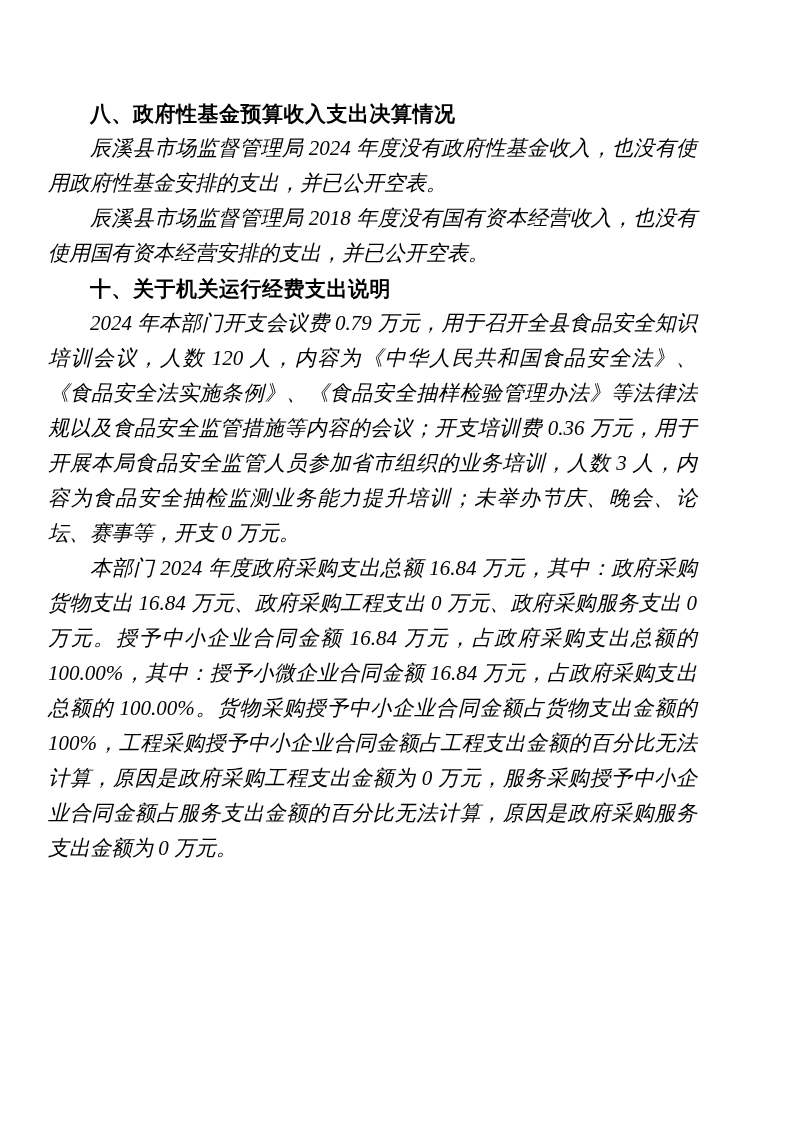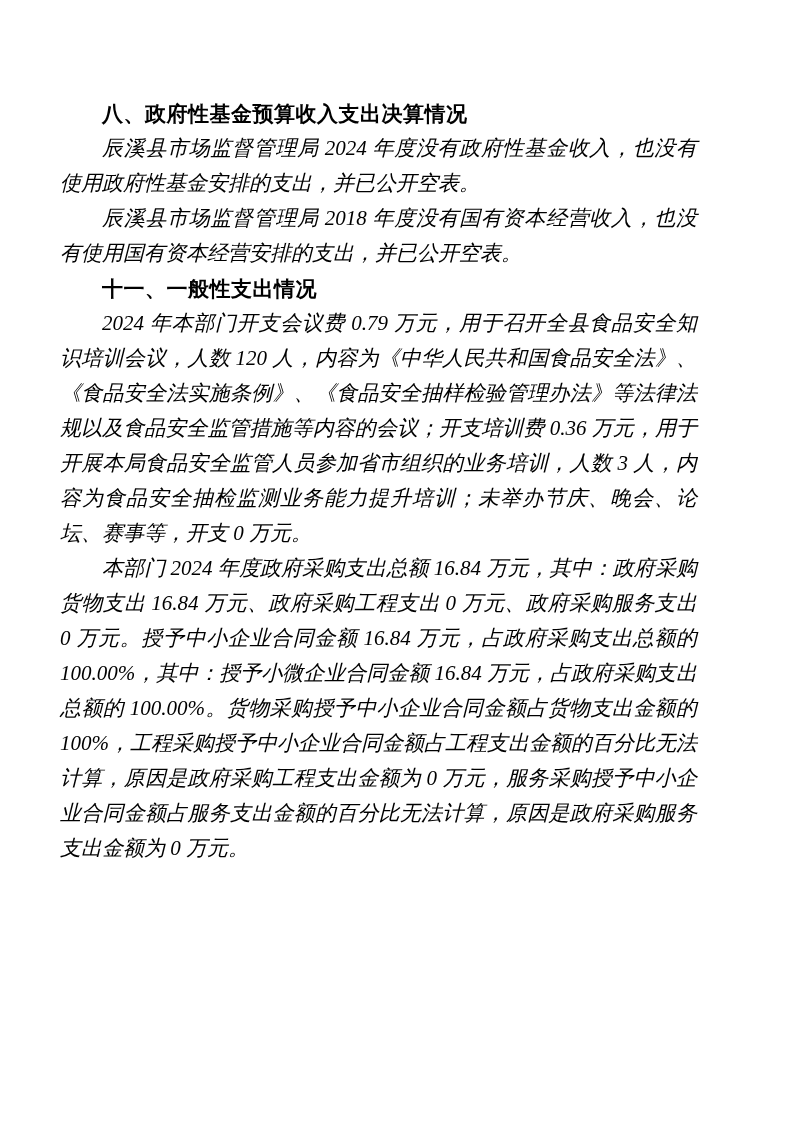--- a/index.html
+++ b/index.html
@@ -7,21 +7,21 @@
     padding: 0;
     background: #ffffff;
   }
   .page {
     position: relative;
     width: 793px;
     height: 1122px;
     background: #ffffff;
     color: #000000;
     box-sizing: border-box;
-    padding: 96px 96px 0 60px;
+    padding: 96px 96px 0 48px;
     overflow: hidden;
   }
   .block {
     margin: 0;
     font-size: 21px;
     line-height: 35px;
     text-indent: 2em;
     color: #000000;
   }
   .heading {
@@ -37,16 +37,16 @@
     font-style: italic;
   }
 </style>
 </head>
 <body>
 
 <div class="page">
   <h2 class="block heading">八、政府性基金预算收入支出决算情况</h2>
   <p class="block paragraph">辰溪县市场监督管理局 2024 年度没有政府性基金收入，也没有使用政府性基金安排的支出，并已公开空表。</p>
   <p class="block paragraph">辰溪县市场监督管理局 2018 年度没有国有资本经营收入，也没有使用国有资本经营安排的支出，并已公开空表。</p>
-  <h2 class="block heading">十一、一般性支出情况</h2>
+  <h2 class="block heading">十、关于机关运行经费支出说明</h2>
   <p class="block paragraph">2024 年本部门开支会议费 0.79 万元，用于召开全县食品安全知识培训会议，人数 120 人，内容为《中华人民共和国食品安全法》、《食品安全法实施条例》、《食品安全抽样检验管理办法》等法律法规以及食品安全监管措施等内容的会议；开支培训费 0.36 万元，用于开展本局食品安全监管人员参加省市组织的业务培训，人数 3 人，内容为食品安全抽检监测业务能力提升培训；未举办节庆、晚会、论坛、赛事等，开支 0 万元。</p>
   <p class="block paragraph">本部门 2024 年度政府采购支出总额 16.84 万元，其中：政府采购货物支出 16.84 万元、政府采购工程支出 0 万元、政府采购服务支出 0 万元。授予中小企业合同金额 16.84 万元，占政府采购支出总额的 100.00%，其中：授予小微企业合同金额 16.84 万元，占政府采购支出总额的 100.00%。货物采购授予中小企业合同金额占货物支出金额的 100%，工程采购授予中小企业合同金额占工程支出金额的百分比无法计算，原因是政府采购工程支出金额为 0 万元，服务采购授予中小企业合同金额占服务支出金额的百分比无法计算，原因是政府采购服务支出金额为 0 万元。</p>
 </div>
 
 </body></html>

